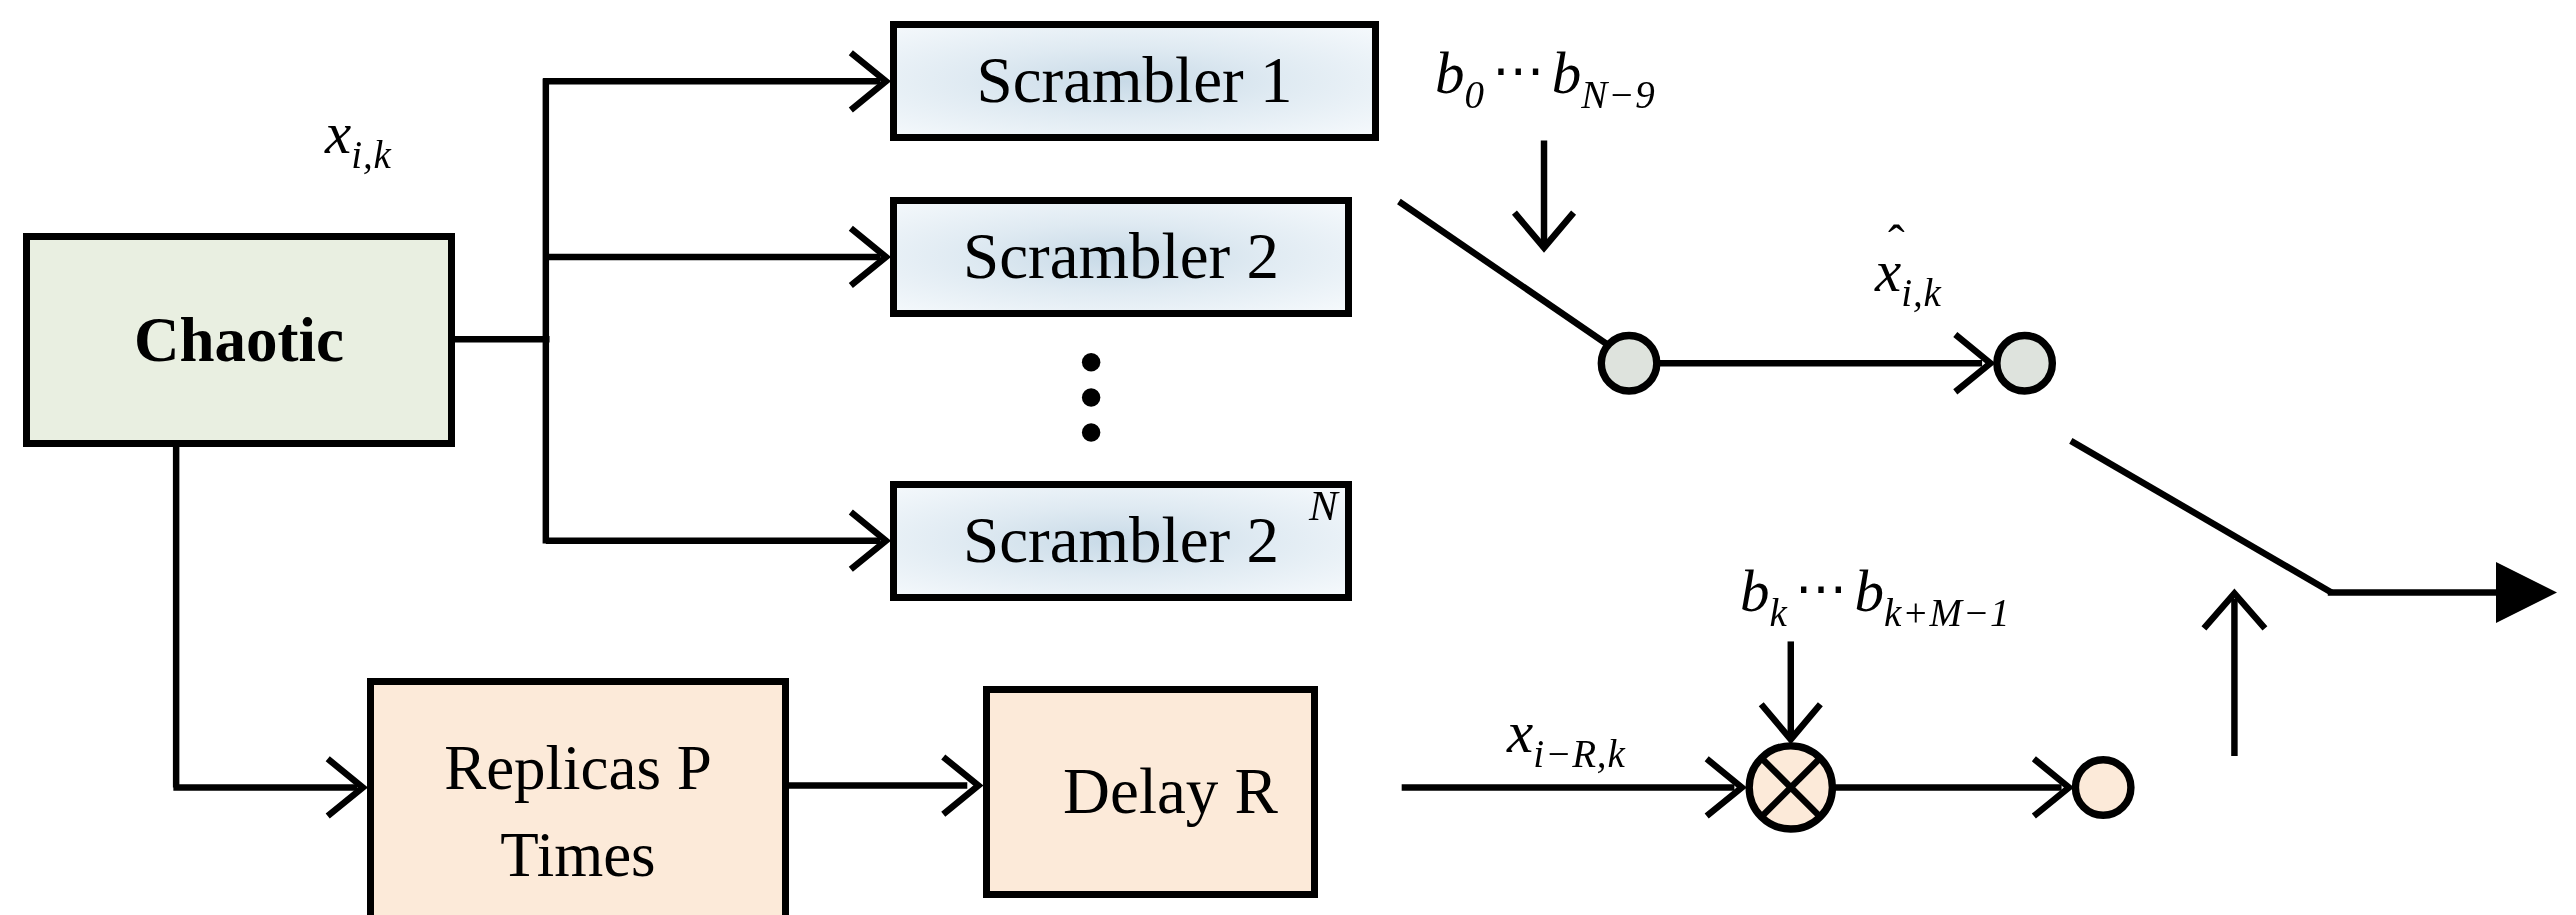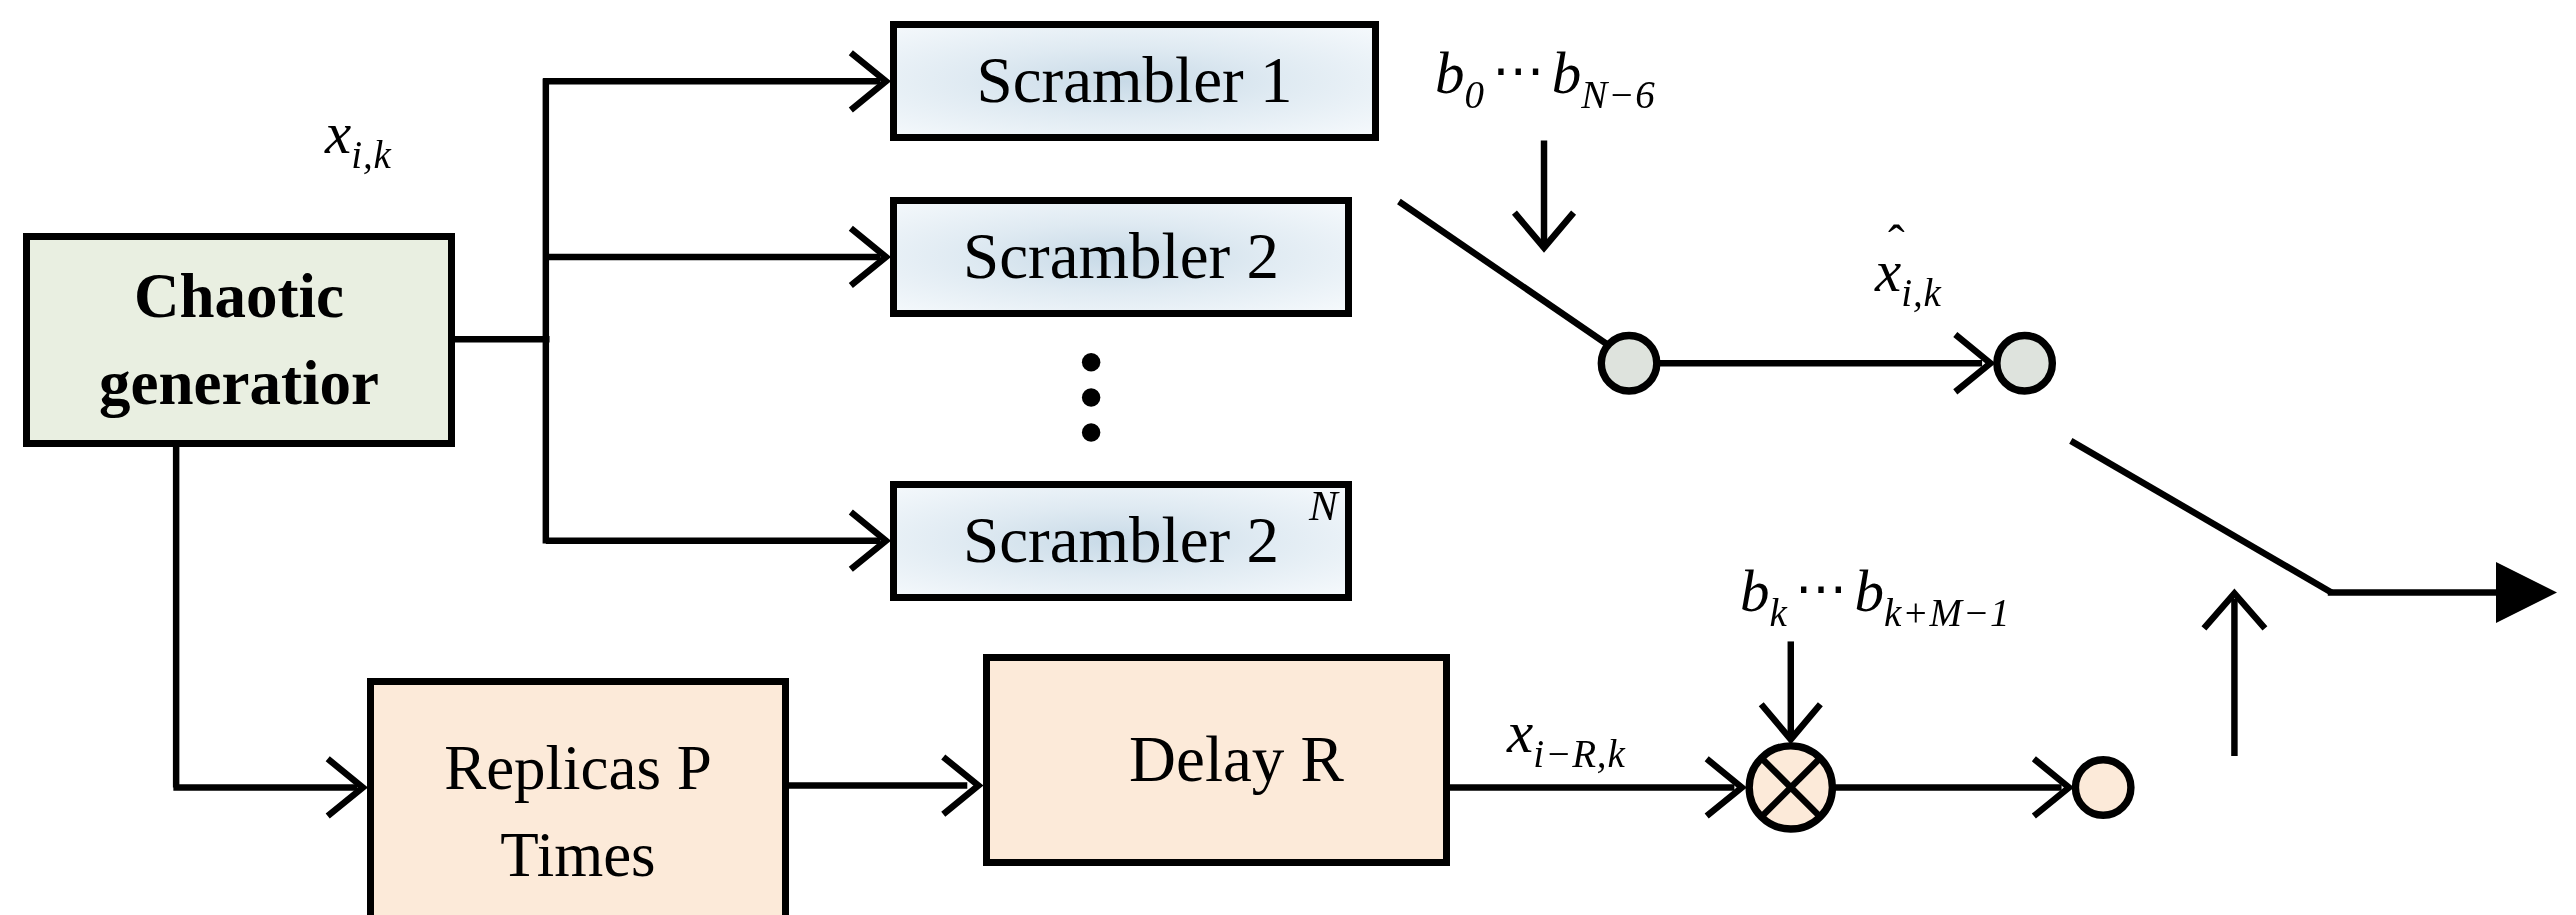--- a/index.html
+++ b/index.html
@@ -34,21 +34,21 @@
         var(--scrambler_soft,#dfeaf2) 45%,
         var(--scrambler_edge,#f5f9fc) 100%);
         font-size:65px;}
   .peach{background:var(--peach_fill,#fcead9);font-size:63px;}
 
   #blk-chaotic{left:23px;top:233px;width:432px;height:214px;}
   #blk-s1{left:890px;top:21px;width:489px;height:120px;}
   #blk-s2{left:890px;top:197px;width:462px;height:120px;}
   #blk-s2n{left:890px;top:481px;width:462px;height:120px;}
   #blk-rep{left:367px;top:678px;width:422px;height:268px;}
-  #blk-delay{left:983px;top:654px;width:467px;height:212px;font-size:65px;padding-left:40px;}
+  #blk-delay{left:983px;top:686px;width:335px;height:212px;font-size:65px;padding-left:40px;}
 
   .sup-n{
     position:absolute;right:7.4px;top:-3.7px;
     font-size:43px;font-style:italic;line-height:1;
   }
 
   .mlabel{
     position:absolute;
     font-style:italic;
     font-size:59px;line-height:1;
@@ -121,21 +121,20 @@
     <line class="wire" x1="2240" y1="477" x2="2522" y2="641"></line>
     <line class="wire" x1="2518" y1="641" x2="2704" y2="641"></line>
     <polygon class="solid-head" points="2700,608 2766,641 2700,674"></polygon>
 
     <line class="wire" x1="2417" y1="818" x2="2417" y2="648"></line>
     <polyline class="chev" points="2384,680 2417,642 2450,680"></polyline>
   </svg>
 
   <div class="block green" id="blk-chaotic">
     <div class="bl">Chaotic</div>
-    <div class="bl">generatior</div>
   </div>
 
   <div class="block blue" id="blk-s1">
     <div class="bl">Scrambler 1</div>
   </div>
 
   <div class="block blue" id="blk-s2">
     <div class="bl">Scrambler 2</div>
   </div>
 
@@ -151,21 +150,21 @@
 
   <div class="block peach" id="blk-delay">
     <div class="bl">Delay R</div>
   </div>
 
   <div class="mlabel" style="left:325px;top:104px;">
     <span>x</span><span class="msub">i,k</span>
   </div>
 
   <div class="mlabel" style="left:1435px;top:44px;">
-    <span>b</span><span class="msub">0</span><span class="mdots">⋯</span><span>b</span><span class="msub">N−6</span>
+    <span>b</span><span class="msub">0</span><span class="mdots">⋯</span><span>b</span><span class="msub">N−9</span>
   </div>
 
   <div class="mlabel" style="left:1875px;top:242px;">
     <span class="hatwrap"><span class="hat">ˆ</span><span>x</span></span><span class="msub">i,k</span>
   </div>
 
   <div class="mlabel" style="left:1740px;top:562px;">
     <span>b</span><span class="msub">k</span><span class="mdots">⋯</span><span>b</span><span class="msub">k+M−1</span>
   </div>
 

